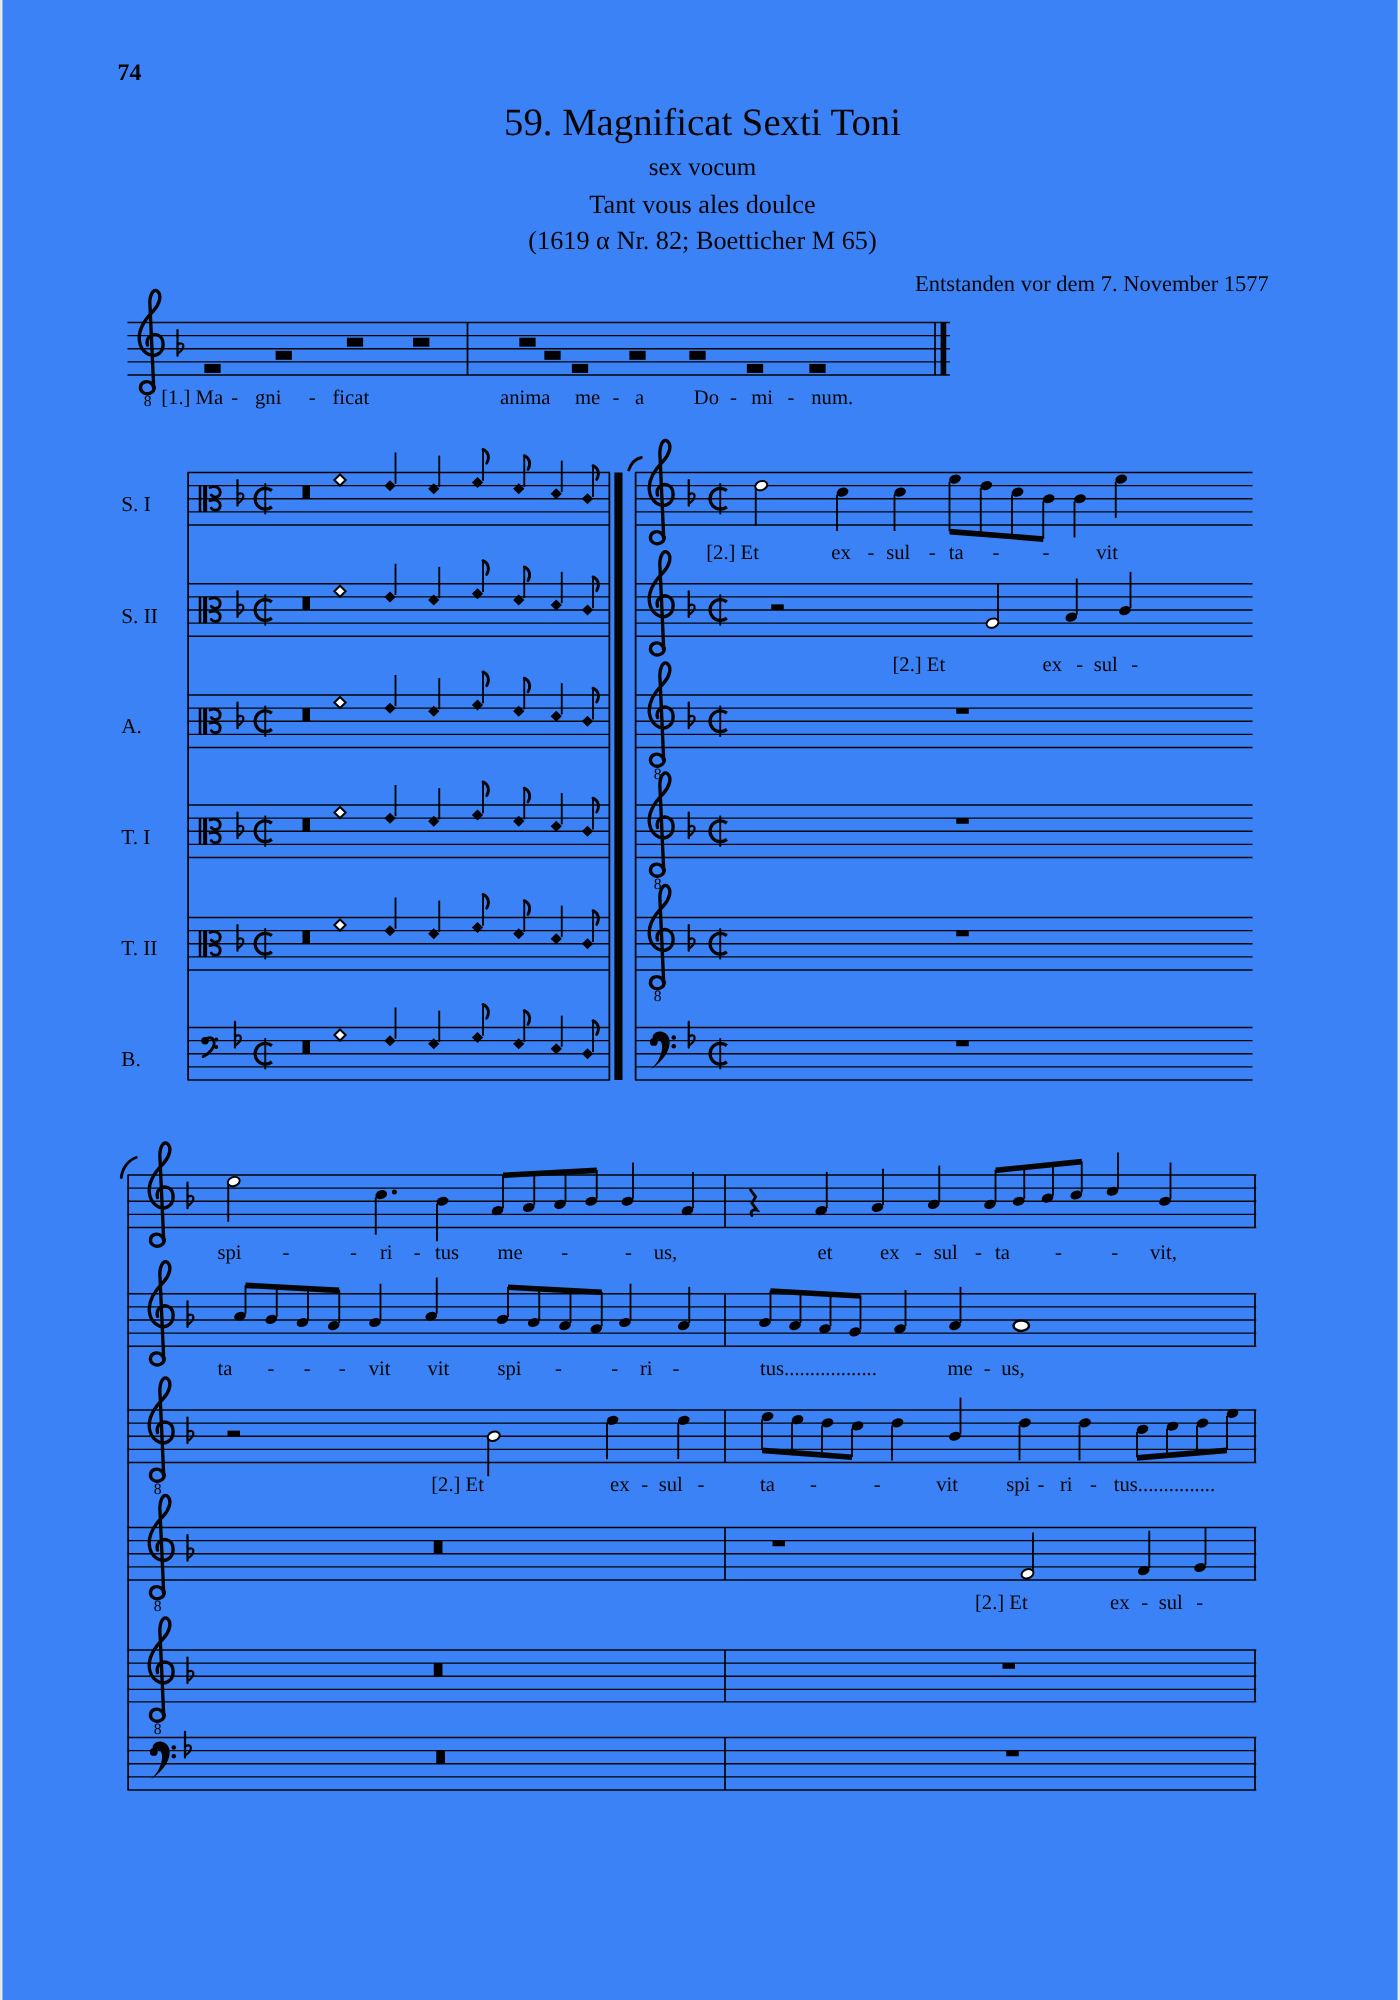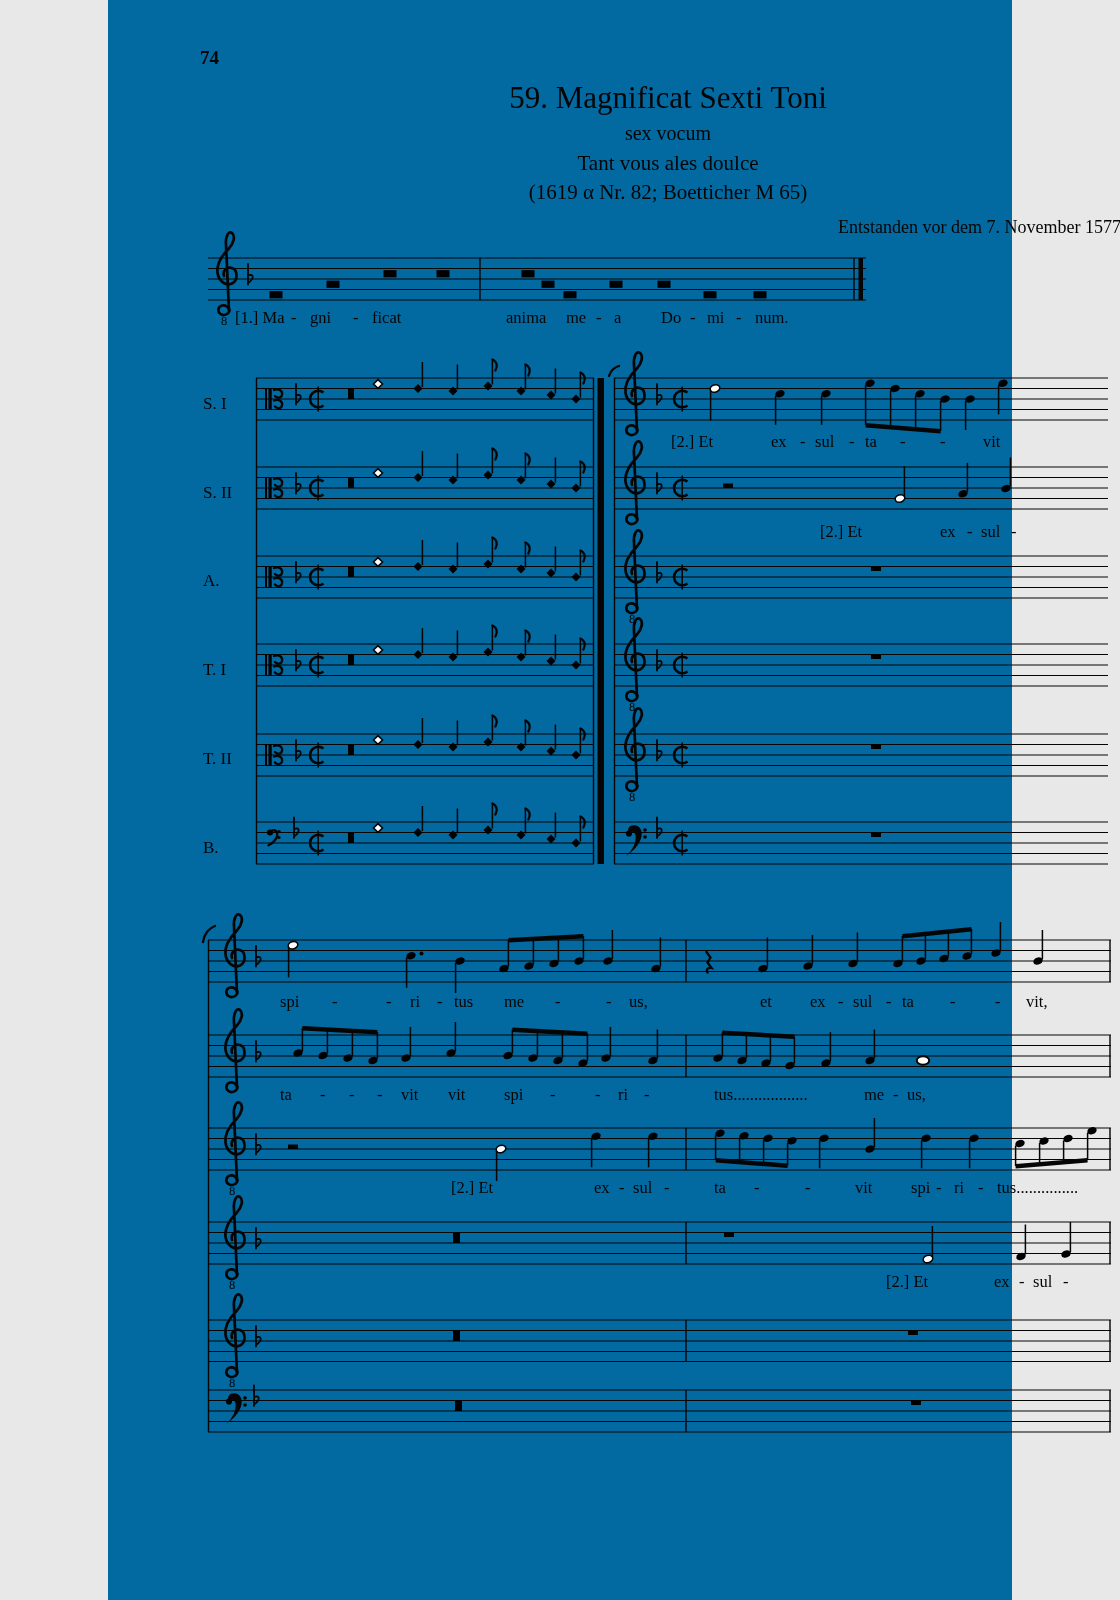--- a/index.html
+++ b/index.html
@@ -1,16 +1,16 @@
 <!DOCTYPE html>
 <html><head>
 <meta charset="utf-8">
 <style>
   html,body{margin:0;padding:0;background:#e8e8e8;}
-  #page{width:904px;height:1600px;background:#0369a1;position:relative;margin:0 auto;}
+  #page{width:1116px;height:1600px;background:#3b82f6;position:relative;margin:0 auto;}
   svg{display:block;}
   text{font-family:"Liberation Serif",serif;fill:#050505;}
   .pg{font-size:19px;font-weight:bold;}
   .ttl{font-size:31px;}
   .sub{font-size:20px;}
   .sub2{font-size:21px;}
   .prov{font-size:18px;}
   .lbl{font-size:17px;}
   .lyr{font-size:16.5px;}
   .t8{font-size:12.5px;}

